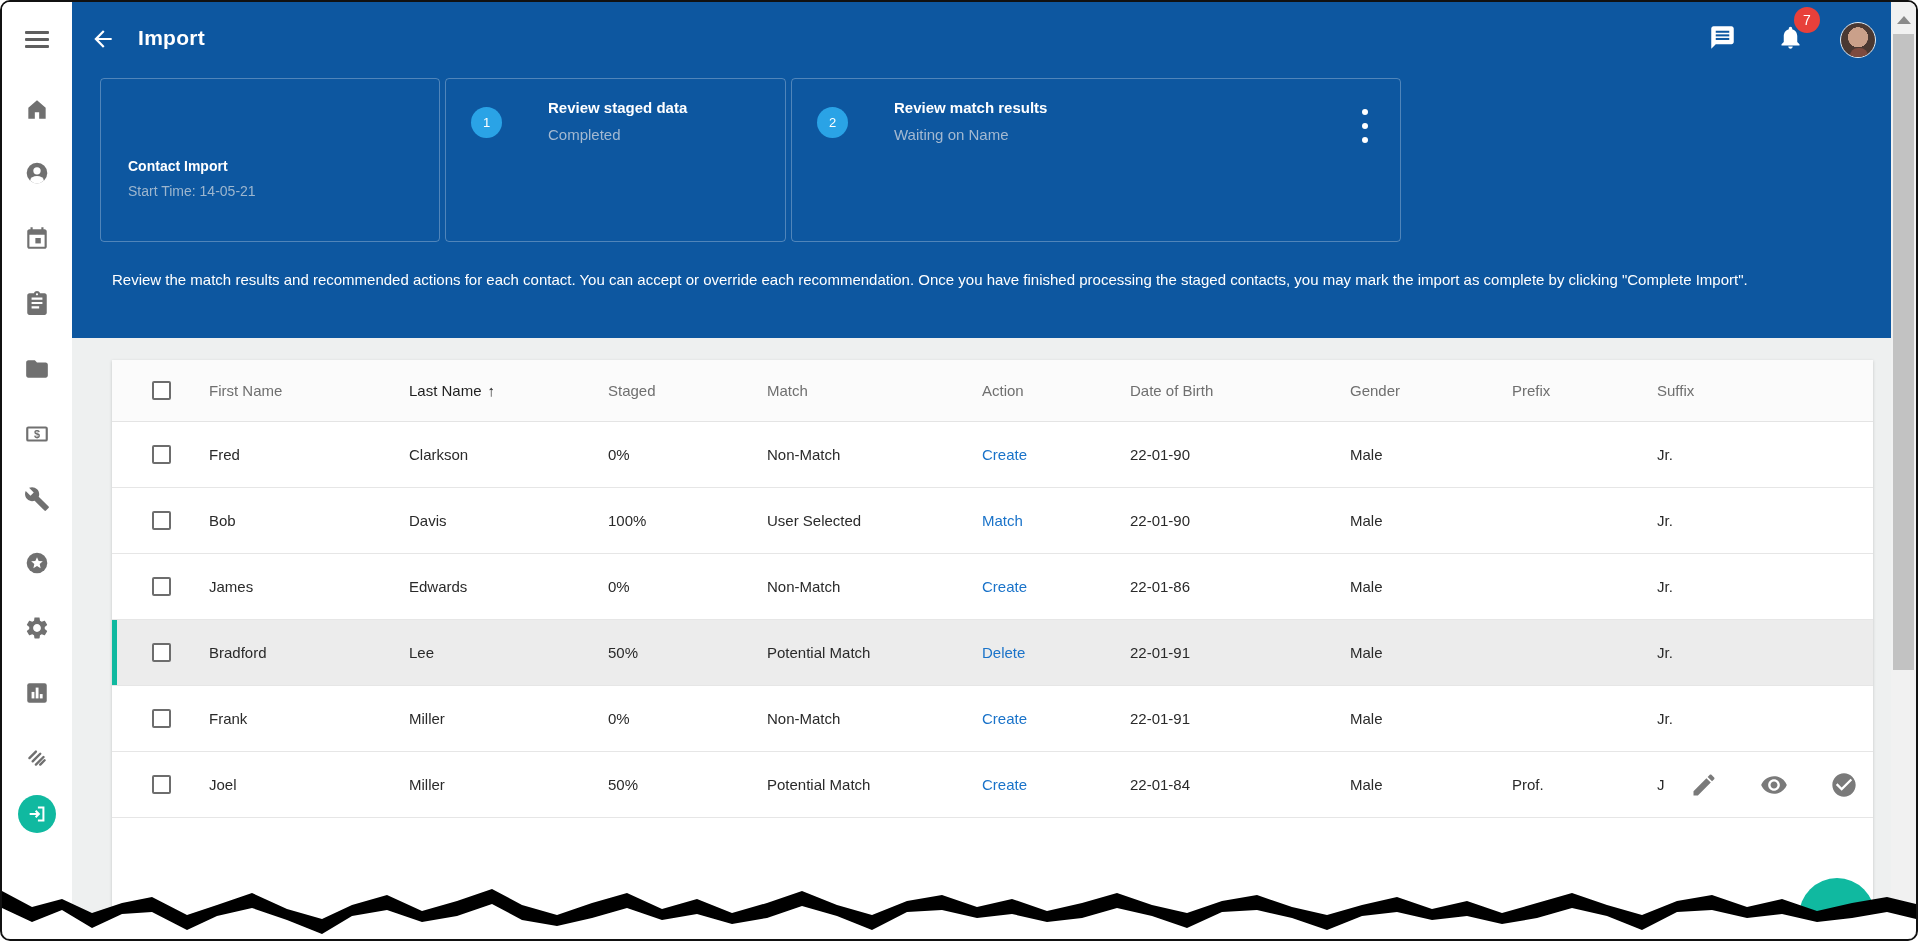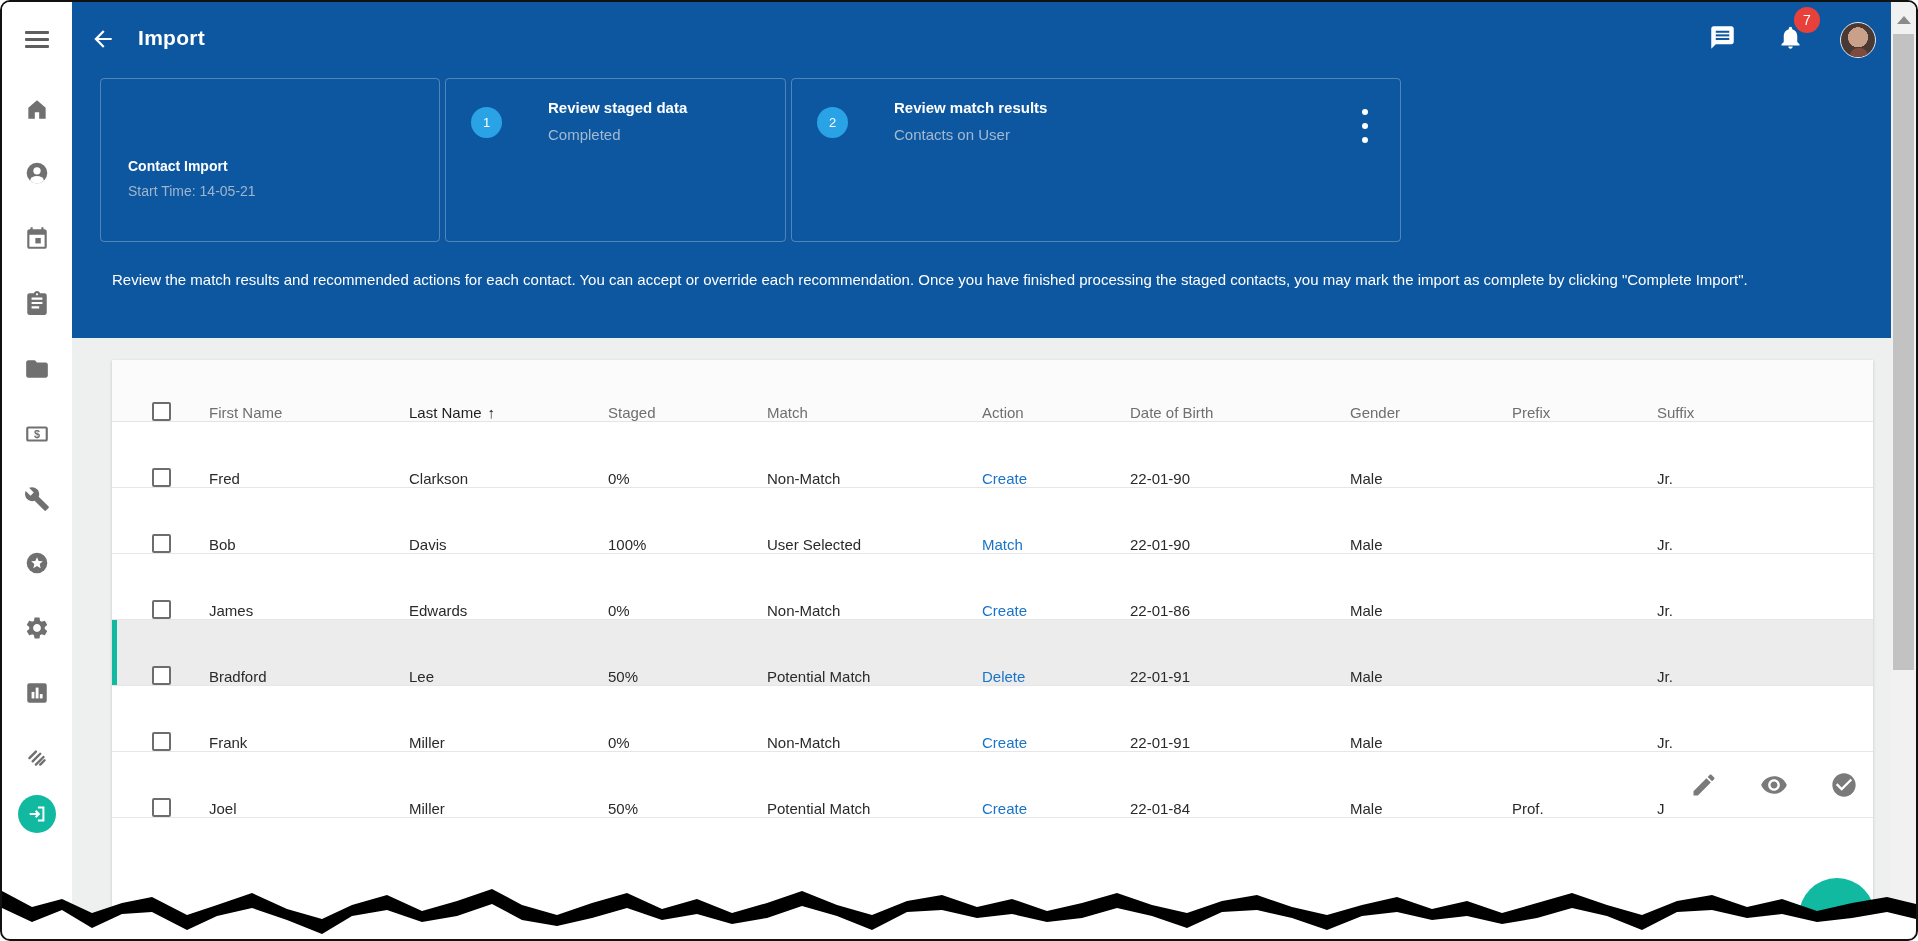--- a/index.html
+++ b/index.html
@@ -53,21 +53,21 @@
   .tcard { position:absolute; left:110px; top:358px; width:1761px; height:583px; background:#fff; box-shadow:0 1px 3px rgba(0,0,0,.18); z-index:2; }
   .tcard-head { position:relative; height:77px; border-bottom:1px solid #e4e4e4; }
   .t-title { position:absolute; left:25px; top:16px; font-size:20px; color:#1f1f1f; }
   .t-sub { position:absolute; left:25px; top:45px; font-size:14px; color:#7a7a7a; }
   .sort-ic { position:absolute; right:118px; top:28px; width:26px; height:20px; cursor:pointer; }
   .sort-ic i { display:block; height:3px; background:#7a7a7a; margin-bottom:4px; }
   .sort-ic i:nth-child(1){width:24px;} .sort-ic i:nth-child(2){width:15px;} .sort-ic i:nth-child(3){width:8px;}
   .cols-ic { position:absolute; right:48px; top:26px; width:26px; height:22px; display:flex; gap:4px; cursor:pointer; }
   .cols-ic i { width:6px; height:22px; background:#7a7a7a; }
 
-  .trow { display:flex; align-items:flex-end; height:66px; border-bottom:1px solid #e6e6e6; position:relative; background:#fff; }
+  .trow { display:flex; align-items:center; height:66px; border-bottom:1px solid #e6e6e6; position:relative; background:#fff; }
   .thead-row { height:62px; background:#fbfbfb; border-bottom:1px solid #e4e4e4; }
   .cell { flex:none; font-size:15px; color:#2a2a2a; white-space:nowrap; overflow:hidden; }
   .thead-row .cell { color:#6f6f6f; font-size:15px; }
   .thead-row .cell.sorted { color:#1f1f1f; }
   .c0{width:97px; padding-left:40px;} .c1{width:200px;} .c2{width:199px;} .c3{width:159px;} .c4{width:215px;}
   .c5{width:148px;} .c6{width:220px;} .c7{width:162px;} .c8{width:145px;} .c9{width:216px;}
   .cb { width:19px; height:19px; border:2px solid #6d6d6d; border-radius:2px; background:#fff; cursor:pointer; }
   .link { color:#1a73c9; cursor:pointer; }
   .row-selected { background:#ececec; }
   .row-selected::before { content:""; position:absolute; left:0; top:0; width:5px; height:100%; background:#10b9a0; }
@@ -216,21 +216,21 @@
       <div class="s2">Start Time: 14-05-21</div>
     </section>
     <section class="wcard card2">
       <div class="step-circle">1</div>
       <div class="step-title">Review staged data</div>
       <div class="step-status">Completed</div>
     </section>
     <section class="wcard card3">
       <div class="step-circle">2</div>
       <div class="step-title">Review match results</div>
-      <div class="step-status">Contacts on User</div>
+      <div class="step-status">Waiting on Name</div>
       <div class="kebab">
           <i></i>
           <i></i>
           <i></i>
         </div>
     </section>
 
     <p class="descr">Review the match results and recommended actions for each contact. You can accept or override each recommendation. Once you have finished processing the staged contacts, you may mark the import as complete by clicking "Complete Import".</p>
   </header>
 

